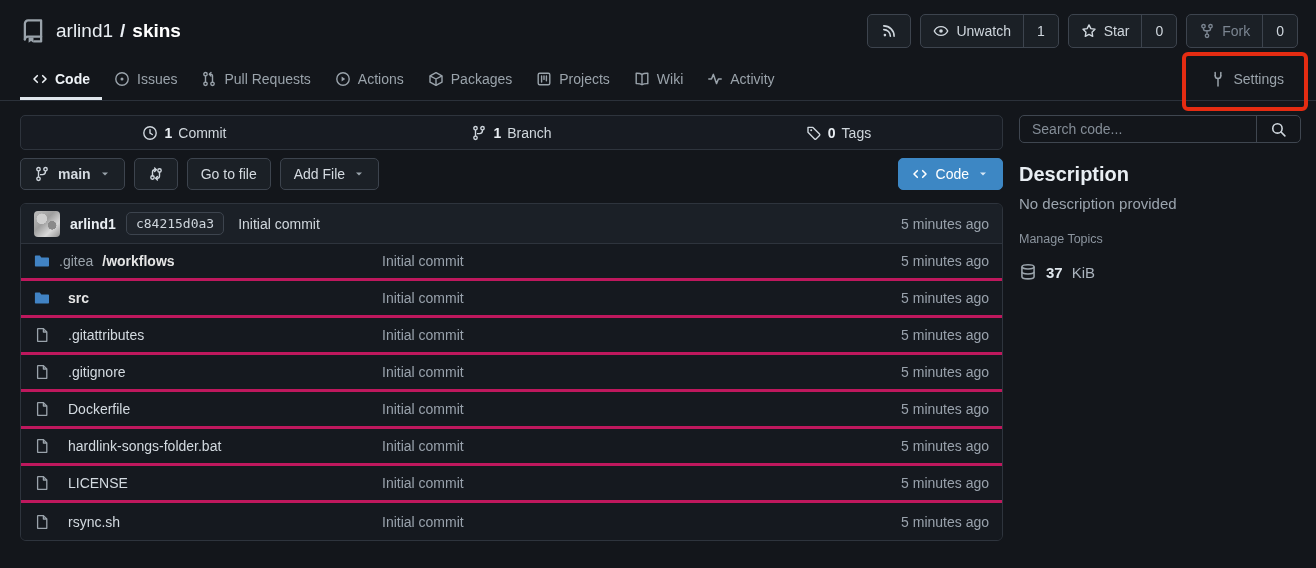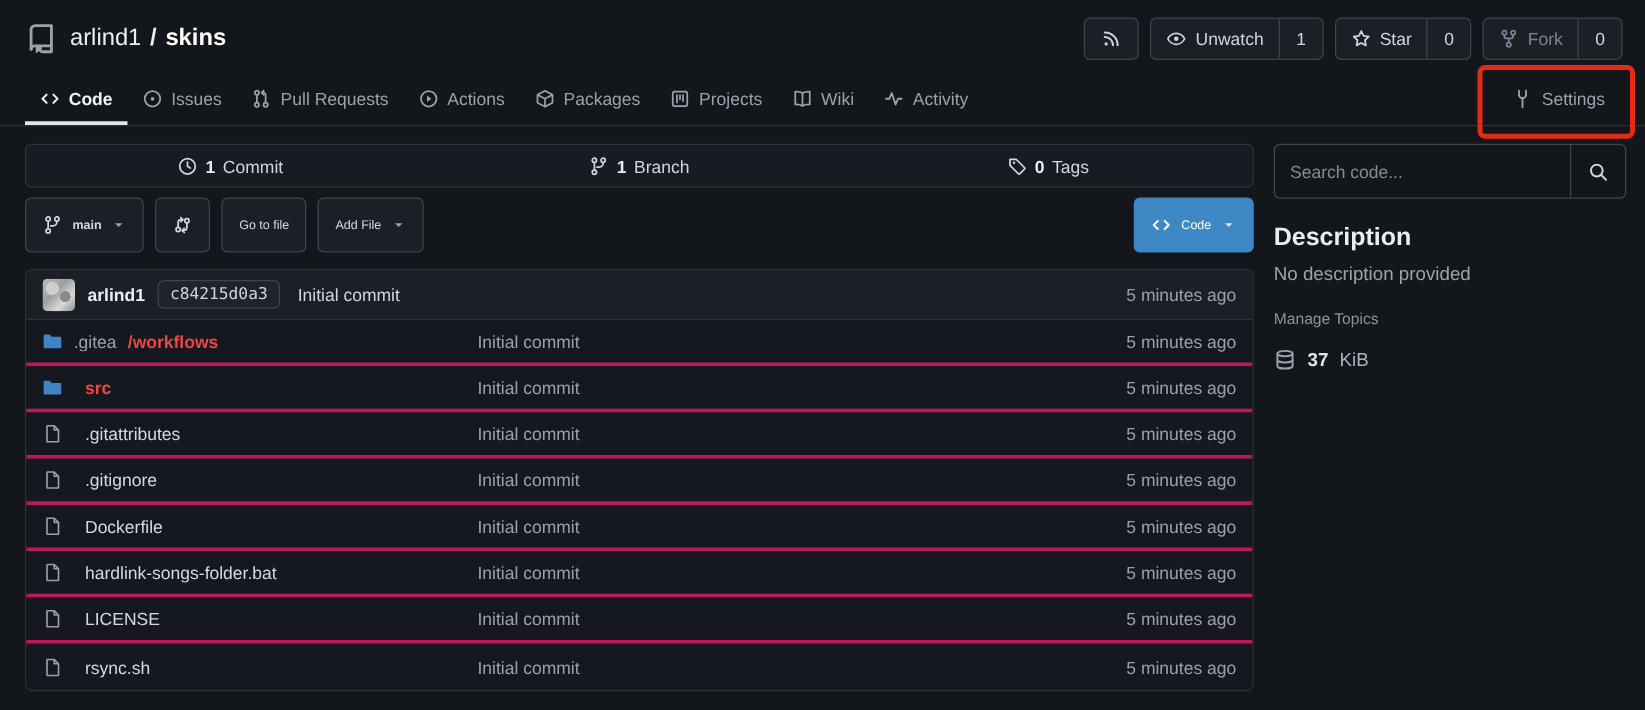--- a/index.html
+++ b/index.html
@@ -60,23 +60,23 @@
   .summary-bar {
     display:flex; height:35px; border:1px solid #2e343d; border-radius:5px;
     background:#171b22; align-items:center; margin-bottom:7px;
   }
   .summary-seg { flex:1; display:flex; align-items:center; justify-content:center; gap:6px; cursor:pointer; color:#d0d7dd; }
   .summary-seg .num { font-weight:700; color:#e9eef3; }
   .summary-seg .ic { color:#cfd6dd; }
 
   .toolbar { display:flex; gap:9px; margin:8px 0 13px; align-items:center; }
   .tbtn {
-    height:44px; display:inline-flex; align-items:center; gap:8px;
+    height:32px; display:inline-flex; align-items:center; gap:8px;
     background:#1b2026; border:1px solid #3d444e; border-radius:5px;
-    color:#d4dae0; font-size:10px; cursor:pointer; padding:0 13px; font-family:inherit;
+    color:#d4dae0; font-size:14px; cursor:pointer; padding:0 13px; font-family:inherit;
   }
   .tbtn .ic { color:#cfd6dd; }
   .tbtn.branch .lbl { font-weight:700; }
   .tbtn .caret { color:#9aa3ab; }
   .tbtn .caret svg { width:12px; height:12px; }
   .code-btn { margin-left:auto; background:#3d87c4; border-color:#3d87c4; color:#fff; font-weight:400; }
   .code-btn .ic { color:#fff; }
   .code-btn .caret { color:#d7e7f5; }
 
   .file-table { border:1px solid #2e343d; border-radius:6px; overflow:hidden; }
@@ -104,27 +104,27 @@
     display:grid; grid-template-columns:348px 1fr auto; align-items:center;
     height:37px; padding:0 13px; background:#15191f; border-bottom:3px solid #be185d;
     cursor:pointer;
   }
   .file-row:last-child { border-bottom:none; }
   .fname { display:flex; gap:9px; align-items:center; overflow:hidden; white-space:nowrap; }
   .fname .ic.folder { color:#4183c4; }
   .fname .ic.doc { color:#9aa3ab; }
   .fname .prefix { color:#9aa3ab; }
   .fname .base { color:#d3dae0; }
-  .fname.is-dir .base { font-weight:700; color:#ef4444; }
+  .fname.is-dir .base { font-weight:700; color:#e5e5e5; }
   .fmsg { color:#99a2ac; }
   .ftime { color:#99a2ac; text-align:right; }
 
   
   .sidebar { width:282px; flex:none; }
-  .search-box { display:flex; height:44px; border:1px solid #3f4650; border-radius:5px; overflow:hidden; }
+  .search-box { display:flex; height:28px; border:1px solid #3f4650; border-radius:5px; overflow:hidden; }
   .search-box input {
     flex:1; background:transparent; border:none; outline:none; color:#d6dde3;
     padding:0 12px; font-size:14px; font-family:inherit;
   }
   .search-box input::placeholder { color:#848d97; }
   .search-btn { width:44px; border:none; border-left:1px solid #3f4650; background:transparent; display:flex; align-items:center; justify-content:center; color:#cfd6dd; cursor:pointer; }
   .search-btn svg { width:17px; height:17px; }
   .desc-title { font-size:20px; font-weight:700; color:#e9eef3; margin:20px 0 9px; }
   .desc-text { font-size:15px; color:#9ba4ae; }
   .manage-topics { display:inline-block; margin-top:20px; font-size:12.5px; color:#8b949e; cursor:pointer; }

